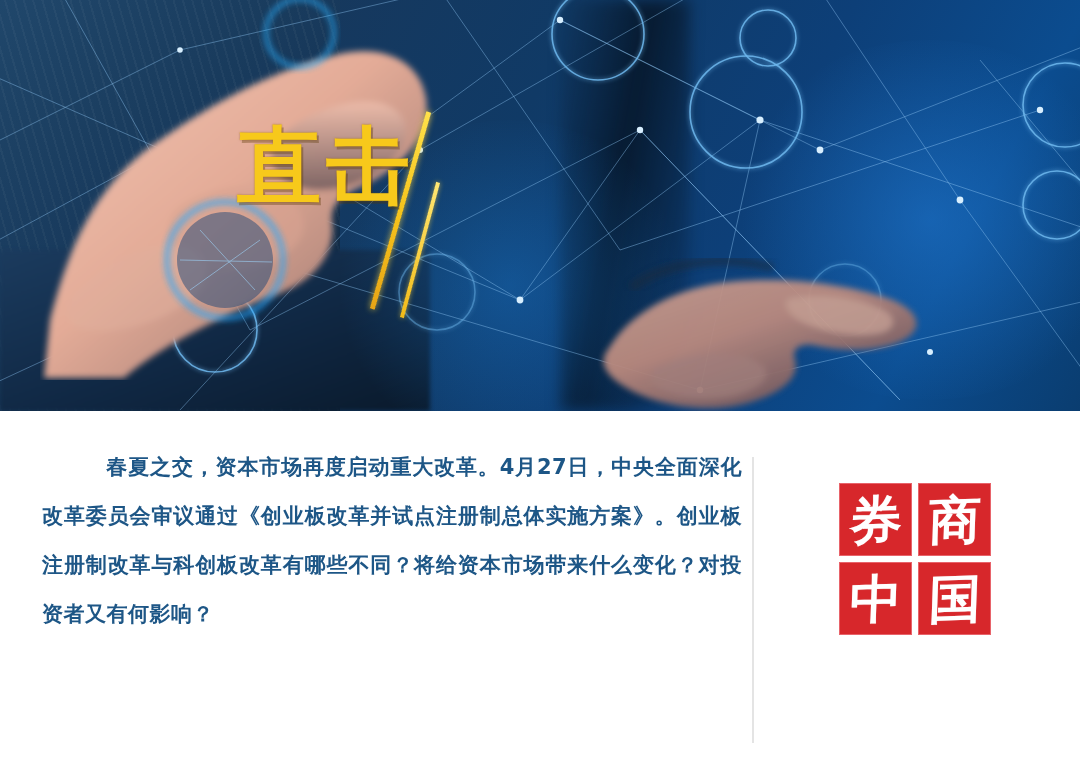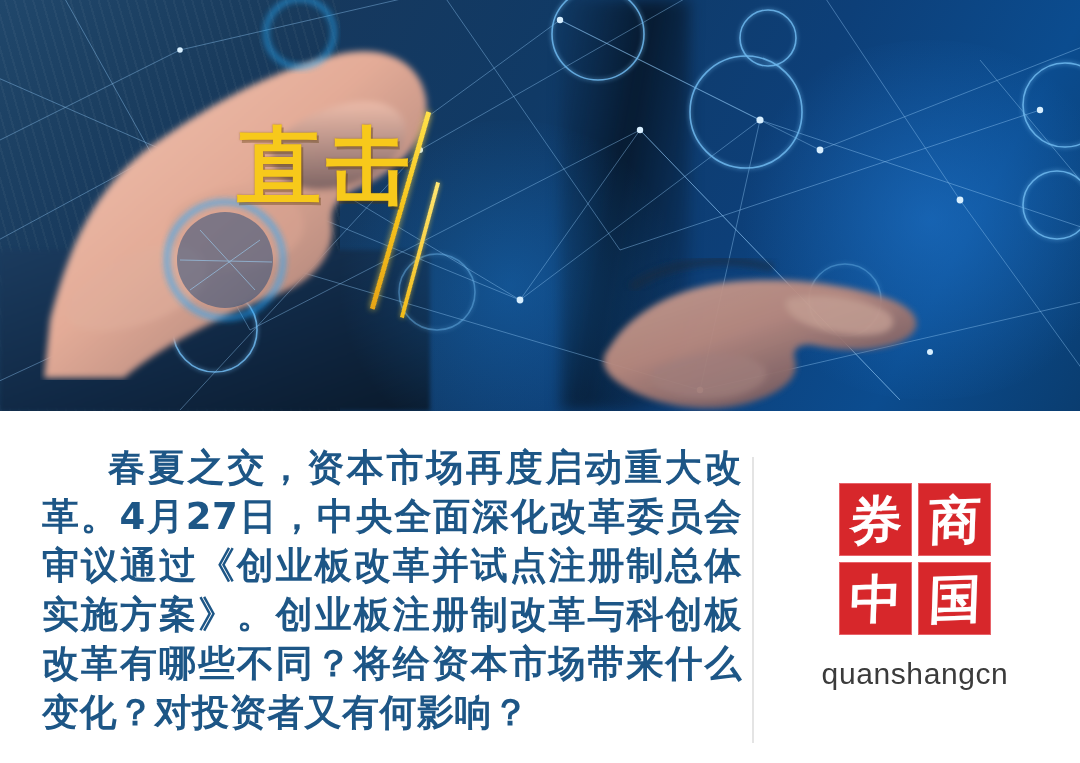--- a/index.html
+++ b/index.html
@@ -47,21 +47,21 @@
     transform:rotate(16deg);transform-origin:50% 50%;
     box-shadow:0 0 6px rgba(255,215,60,.75);}
   .slash2{position:absolute;left:418px;top:180px;width:4px;height:140px;
     background:linear-gradient(180deg,#ffe773 0%,#f2bb18 100%);
     transform:rotate(15deg);box-shadow:0 0 5px rgba(255,215,60,.6);}
 
   
   .lower{position:absolute;left:0;top:411px;width:1080px;height:352px;background:#fff;}
 
   .article{position:absolute;left:42px;top:32px;width:700px;
-    color:#1d5686;font-size:37px;line-height:49px;font-weight:bold;
+    color:#1d5686;font-size:21px;line-height:49px;font-weight:bold;
     letter-spacing:.5px;text-align:justify;text-justify:inter-ideograph;
     font-family:"DejaVu Sans","Liberation Sans",sans-serif;}
   .article .indent{display:inline-block;width:64px;}
 
   .divider{position:absolute;left:752px;top:46px;width:2px;height:286px;background:#e4e4e4;}
 
   .brand{position:absolute;left:790px;top:72px;width:250px;text-align:center;}
   .logo-grid{width:152px;height:152px;margin:0 auto;
     display:grid;grid-template-columns:1fr 1fr;grid-template-rows:1fr 1fr;gap:6px;}
   .logo-cell{position:relative;background:#d7272b;border:1.5px solid #e8636a;
@@ -223,17 +223,16 @@
         <div class="logo-cell">
           <span>商</span>
         </div>
         <div class="logo-cell">
           <span>中</span>
         </div>
         <div class="logo-cell">
           <span>国</span>
         </div>
       </div>
-      <div class="brand-name">quanshangcn</div>
     </div>
 
   </div>
 </div>
 
 </body></html>

